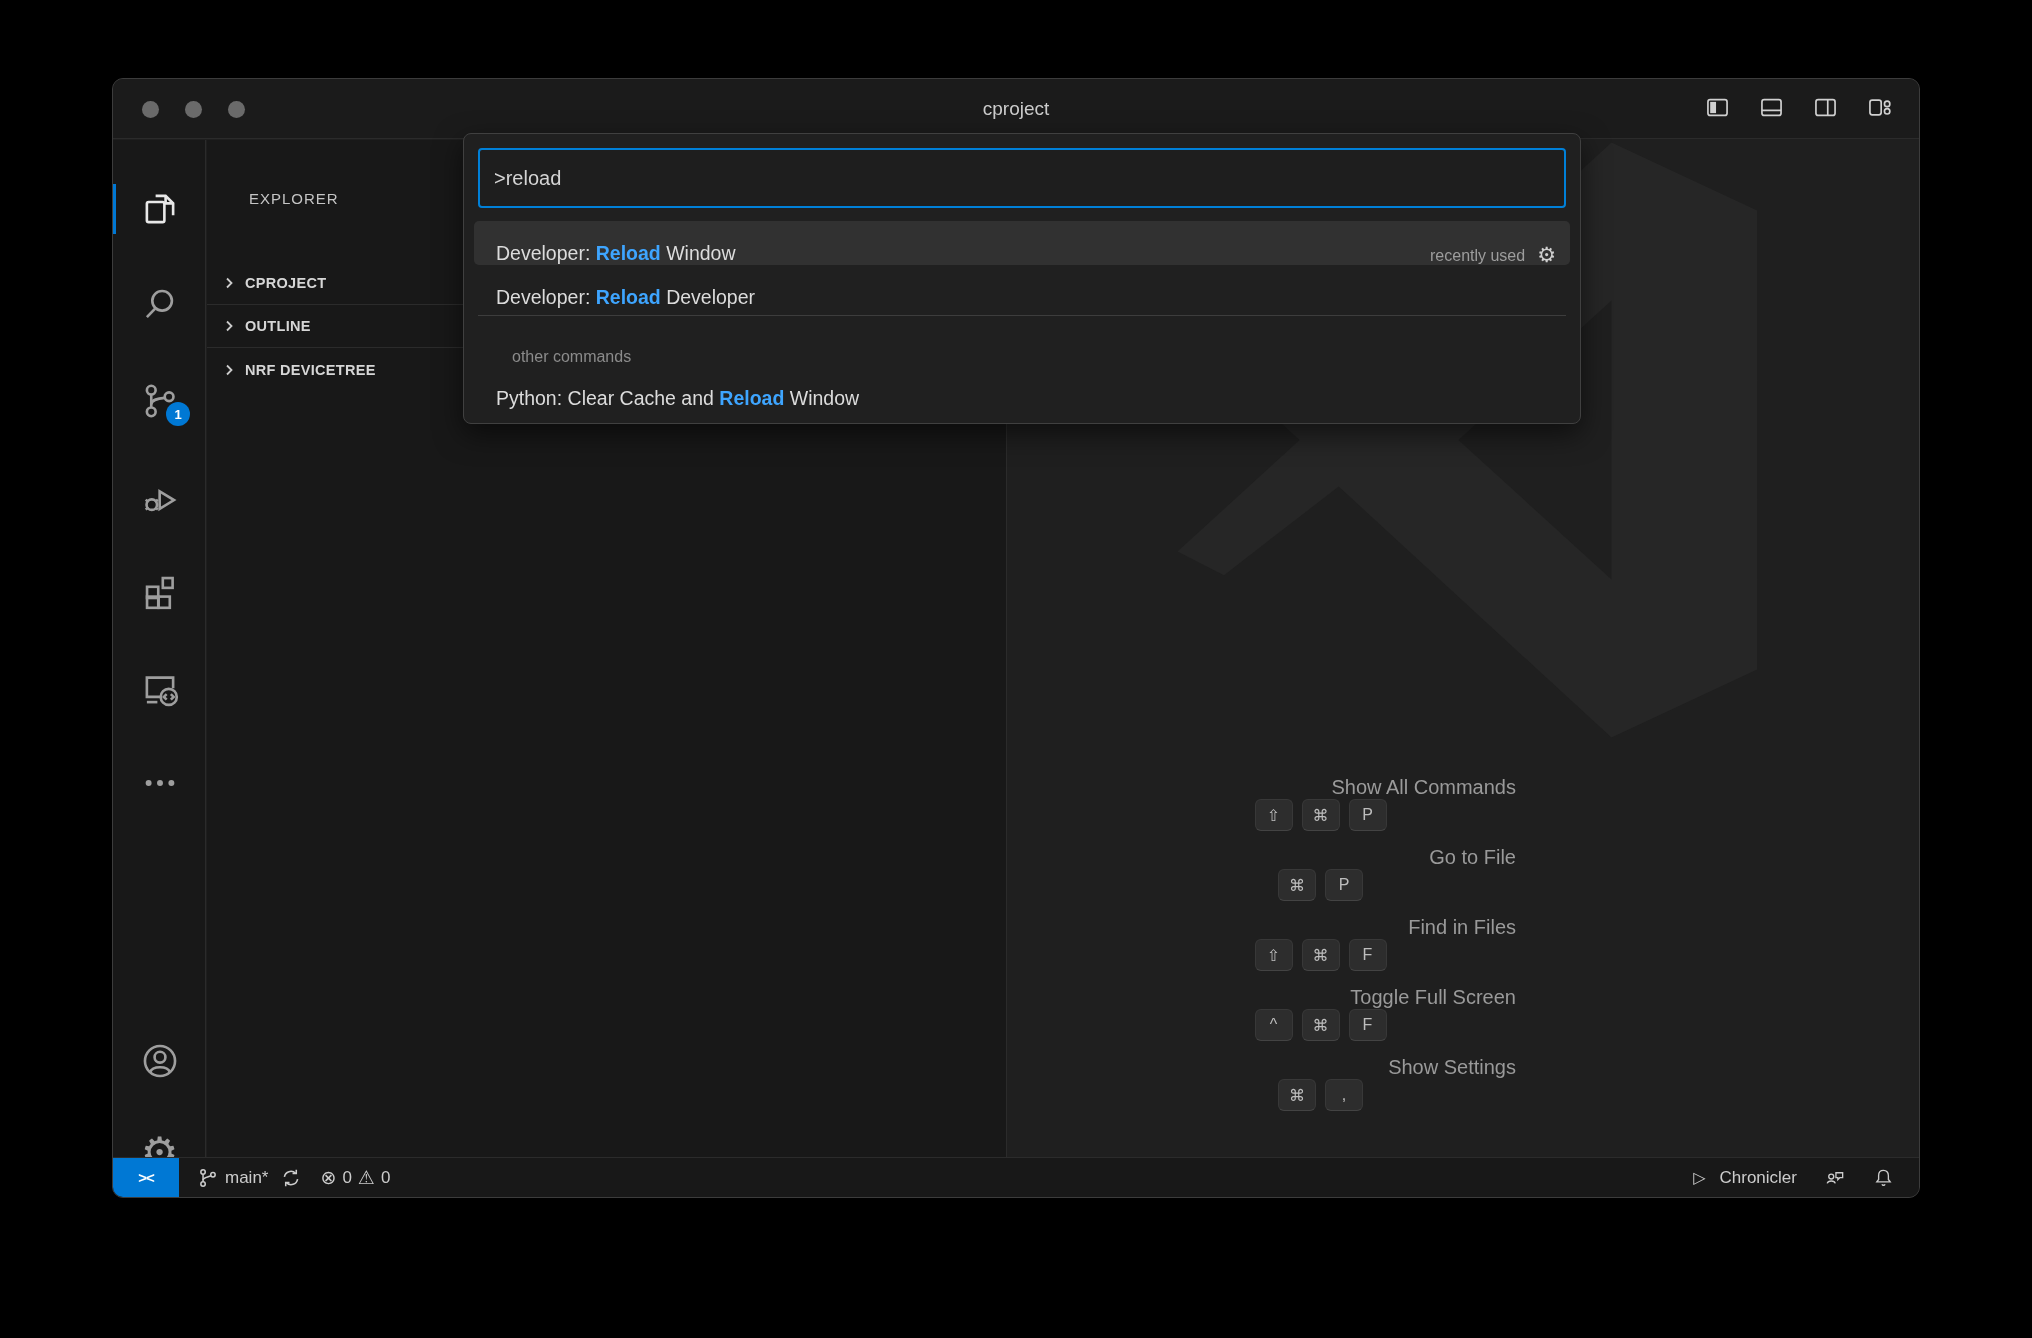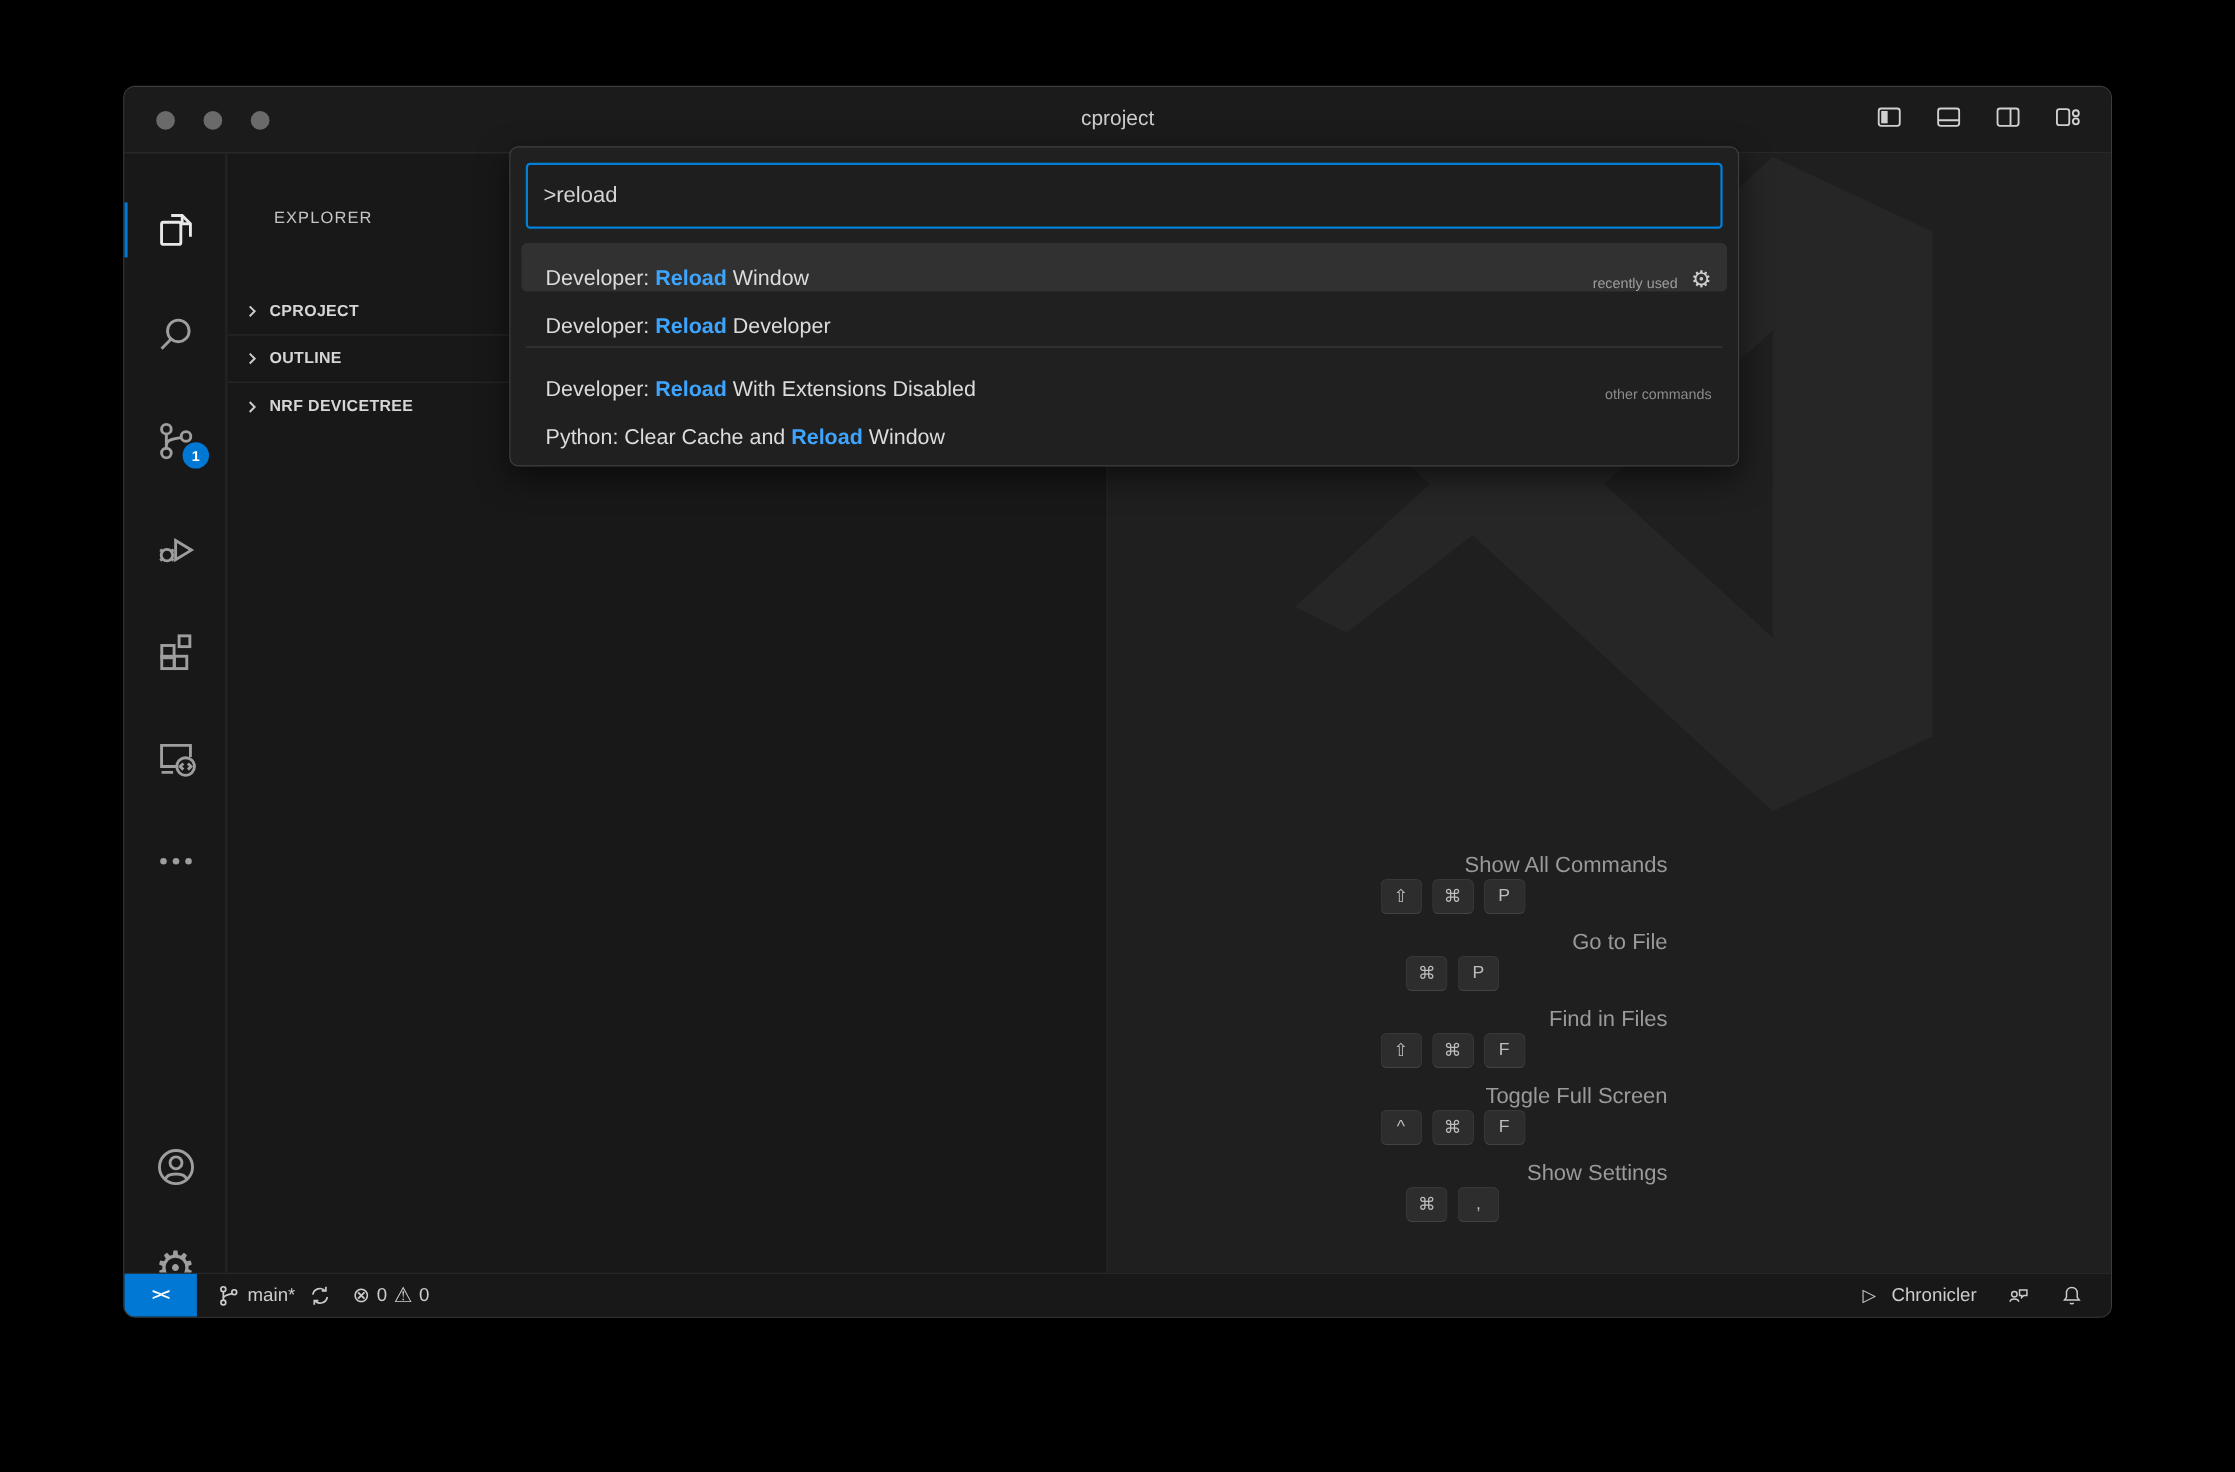--- a/index.html
+++ b/index.html
@@ -53,21 +53,21 @@
   .palette { position:absolute; left:350px; top:54px; width:1118px; background:#202020;
     border:1px solid #404040; border-radius:8px; box-shadow:0 10px 28px rgba(0,0,0,.55);
     padding:14px 10px 13px 10px; z-index:20; }
   .palette-input { height:60px; margin:0 4px 13px 4px; border:2px solid #0080d8; border-radius:4px;
     background:#1e1e1e; display:flex; align-items:center; padding:0 14px;
     color:#d4d4d4; font-size:20px; }
   .p-row { height:44px; border-radius:5px; display:flex; align-items:flex-end; padding:0 14px 0 22px; }
   .p-row.selected { background:#313131; }
   .p-main { flex:1; color:#dcdcdc; font-size:19.5px; white-space:nowrap; overflow:hidden; }
   .p-hl { color:#3ea5ff; font-weight:bold; }
-  .p-meta { color:#9d9d9d; font-size:13px; margin-left:16px; white-space:nowrap; }
+  .p-meta { color:#9d9d9d; font-size:16px; margin-left:16px; white-space:nowrap; }
   .p-meta.dim { color:#8b8b8b; }
   .p-gear { color:#cfcfcf; font-size:21px; margin-left:12px; line-height:1; }
   .p-sep { height:1px; background:#3d3d3d; margin:6px 4px; }
 
   
   .statusbar { position:absolute; left:0; right:0; bottom:0; height:40px; background:#181818;
     border-top:1px solid #2b2b2b; display:flex; align-items:center; color:#cccccc; font-size:17px; }
   .sb-remote { width:66px; height:100%; background:#0078d4; color:#fff; display:flex; align-items:center;
     justify-content:center; font-size:15px; font-weight:bold; letter-spacing:-1px; }
   .sb-item { display:flex; align-items:center; gap:6px; margin-left:18px; }
@@ -265,21 +265,20 @@
     <div class="p-row selected">
       <span class="p-main"><span>Developer: </span><span class="p-hl">Reload</span><span> Window</span></span>
       <span class="p-meta">recently used</span>
       <span class="p-gear">⚙</span>
     </div>
     <div class="p-row">
       <span class="p-main"><span>Developer: </span><span class="p-hl">Reload</span><span> Developer</span></span>
     </div>
     <div class="p-sep"></div>
     <div class="p-row">
-      <span class="p-main"><span>Developer: </span><span class="p-hl">Reload</span><span> With Extensions Disabled</span></span>
       <span class="p-meta dim">other commands</span>
     </div>
     <div class="p-row">
       <span class="p-main"><span>Python: Clear Cache and </span><span class="p-hl">Reload</span><span> Window</span></span>
     </div>
   </div>
 
   <div class="statusbar">
     <div class="sb-remote">&gt;&lt;</div>
     <div class="sb-item">

